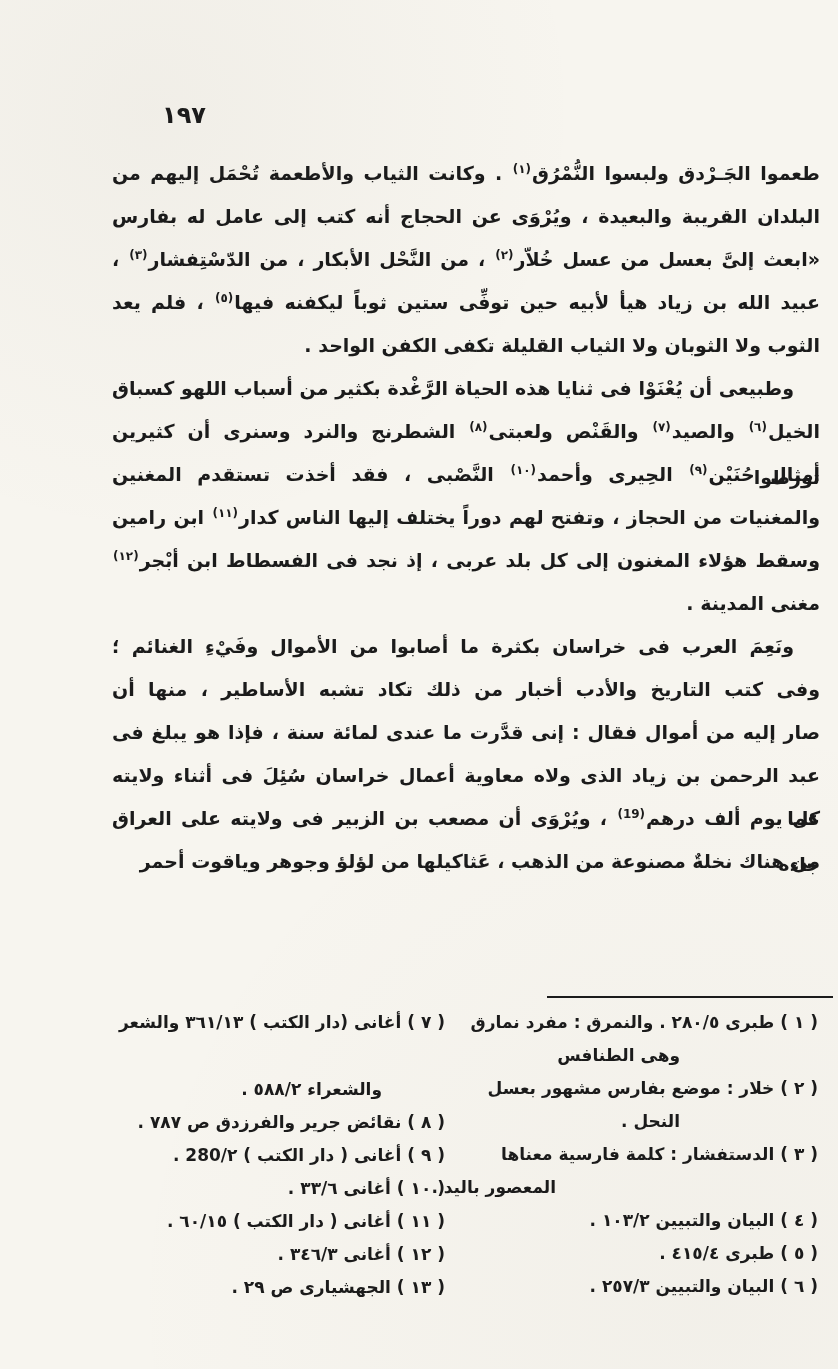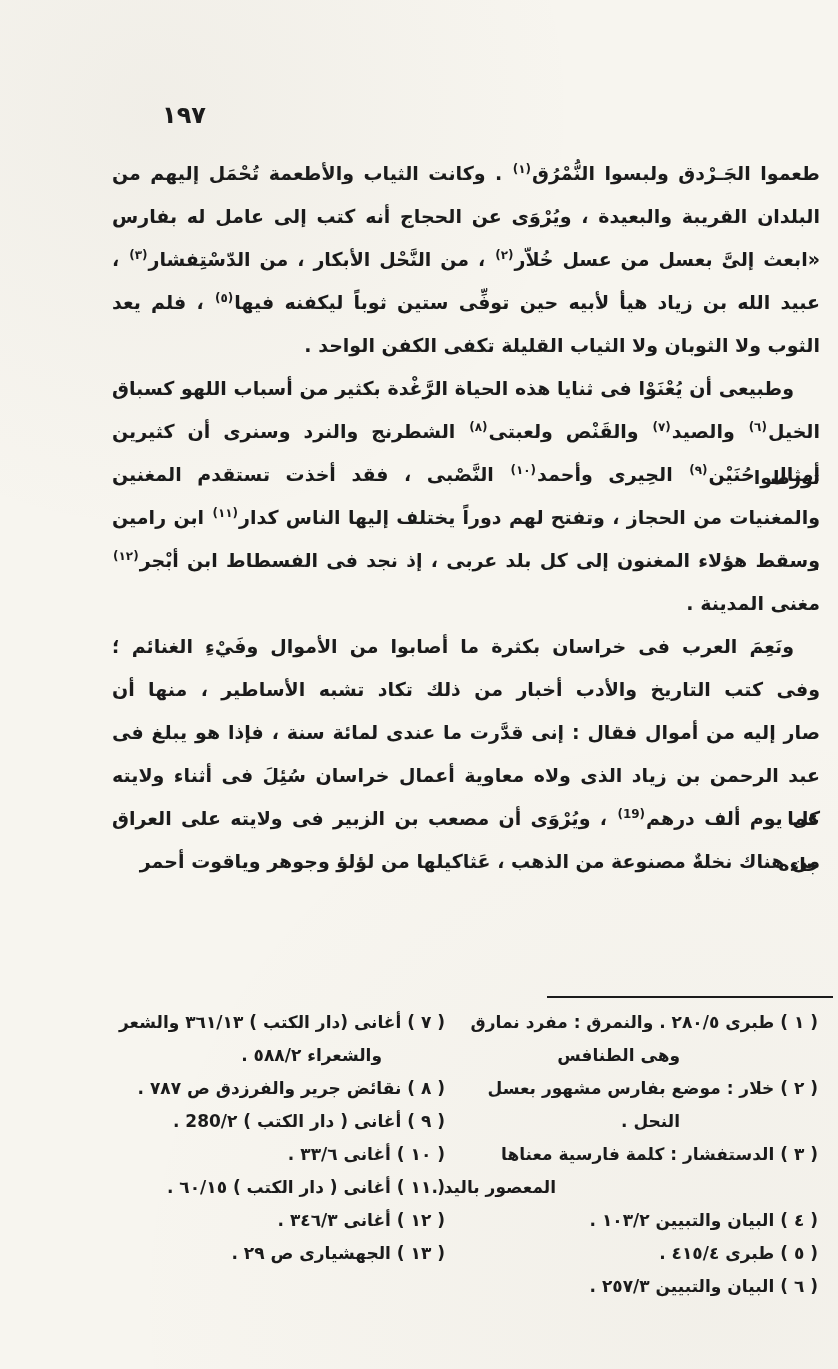--- a/index.html
+++ b/index.html
@@ -69,21 +69,21 @@
   }
   .fn-col { direction: rtl; }
   .fn-col-right { width: 368px; }
   .fn-col-left  { width: 350px; }
   .fn-line {
     height: 33px;
     line-height: 33px;
     text-align: right;
     white-space: nowrap;
   }
-  .fn-line.ind-a { padding-right: 63px; }
+  .fn-line.ind-a { padding-right: 63px; margin-top: 34px; }
   .fn-line.ind-b { padding-right: 138px; }
   .fn-line.ind-c { padding-right: 262px; }
 </style>
 </head>
 <body>
 
 <div class="page">
   <div class="page-number">١٩٧</div>
 
   <div class="body-text" id="body-text">

